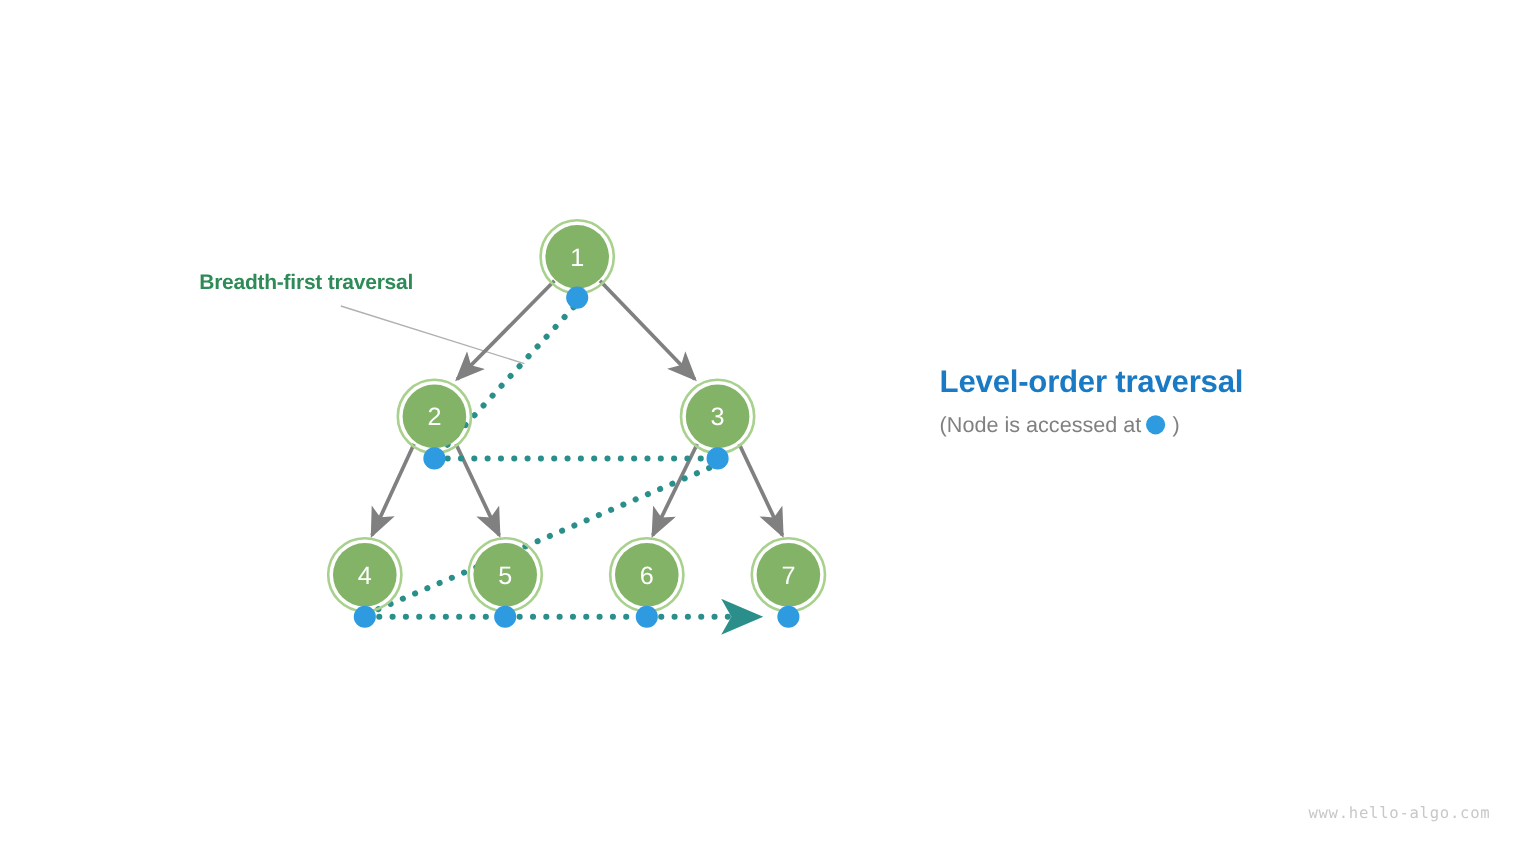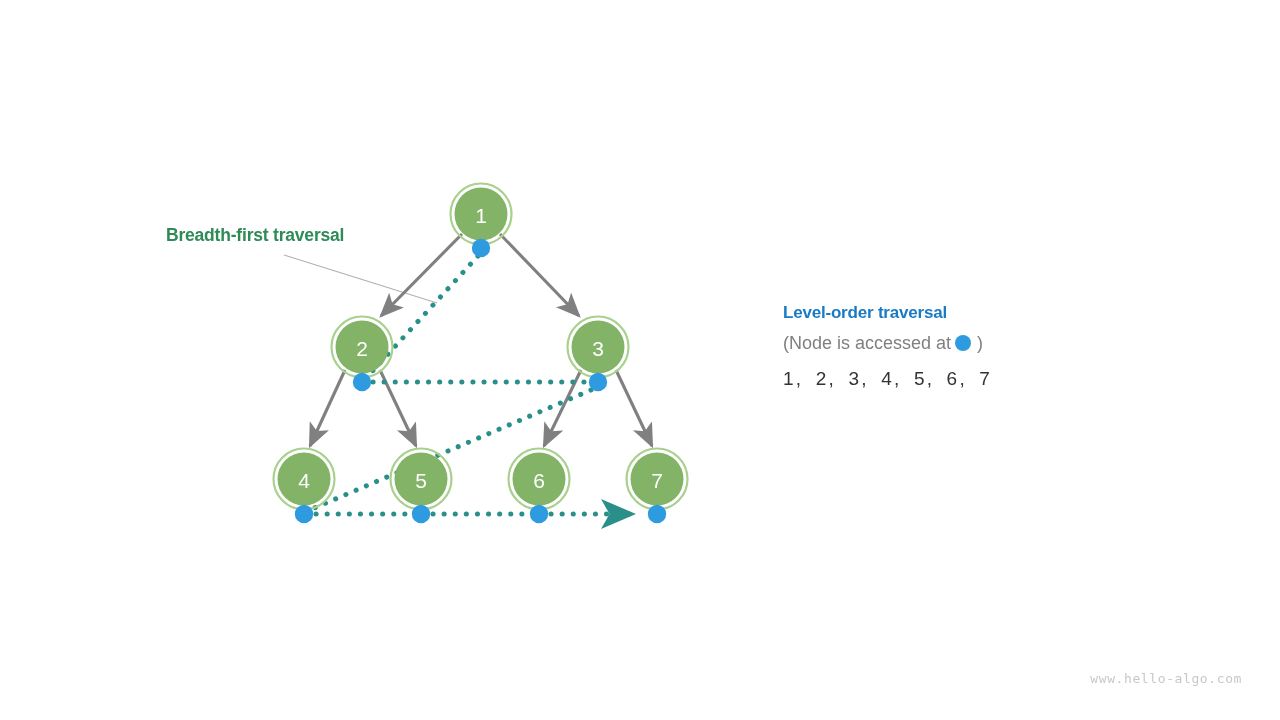--- a/index.html
+++ b/index.html
@@ -21,21 +21,21 @@
     font-family:"Liberation Sans",sans-serif;
     font-size:17.5px;font-weight:bold;
     fill:#2e8b57;letter-spacing:-0.2px;
   }
 
   
   #panel{
     position:absolute;left:783px;top:303px;width:400px;
   }
   .panel-title{
-    font-size:17px;font-weight:bold;color:#1a7ac4;
+    font-size:26px;font-weight:bold;color:#1a7ac4;
     letter-spacing:-0.2px;margin:0 0 9px 0;line-height:1.2;
   }
   .panel-note{
     font-size:18px;color:#808080;margin:0 0 11px 0;
     line-height:1.3;display:flex;align-items:center;gap:0;
     white-space:pre;
     text-align:center;
   }
   .inline-dot{
     display:inline-block;width:16px;height:16px;border-radius:50%;
@@ -134,17 +134,16 @@
       <circle cx="304" cy="514" r="9.2"></circle>
       <circle cx="421" cy="514" r="9.2"></circle>
       <circle cx="539" cy="514" r="9.2"></circle>
       <circle cx="657" cy="514" r="9.2"></circle>
     </g>
   </svg>
 
   <div id="panel">
     <p class="panel-title">Level-order traversal</p>
     <p class="panel-note"><span>(Node is accessed at</span><span class="inline-dot"></span><span>)</span></p>
-    <p class="panel-seq">1, 2, 3, 4, 5, 6, 7</p>
   </div>
 
   <div id="watermark">www.hello-algo.com</div>
 </div>
 
 </body></html>

